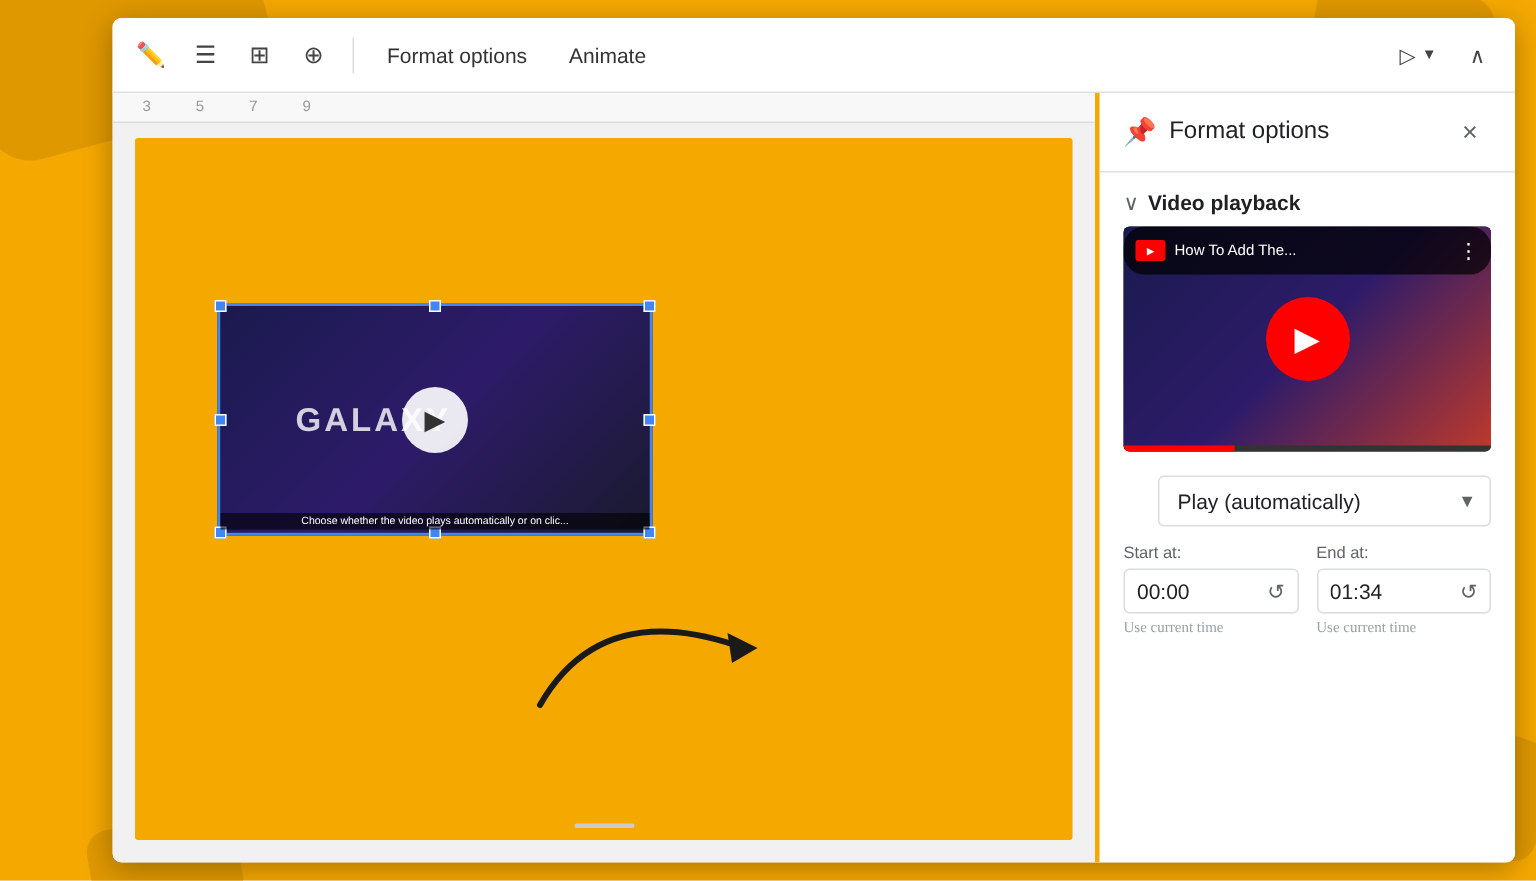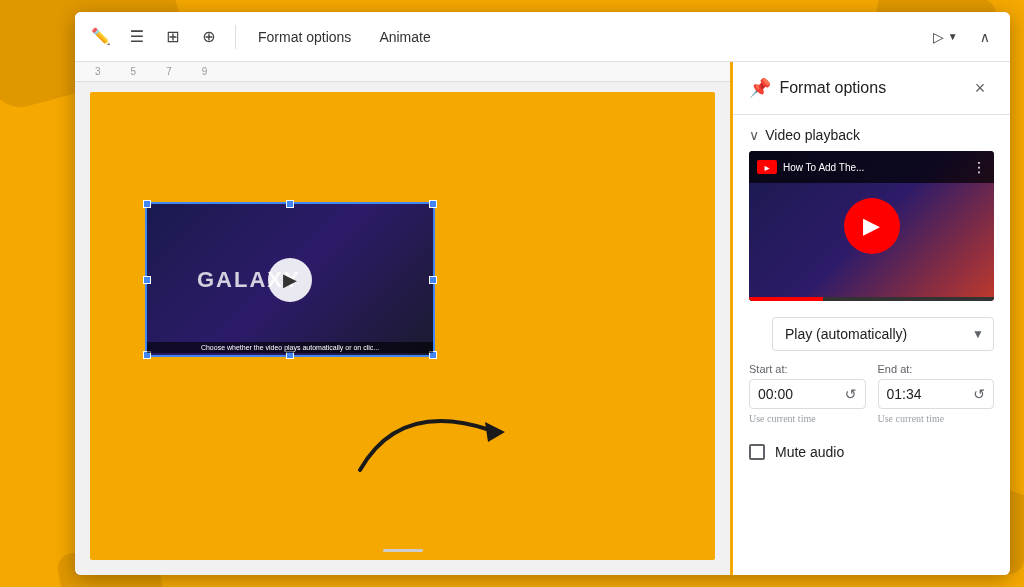--- a/index.html
+++ b/index.html
@@ -279,21 +279,21 @@
       padding: 12px 16px 8px;
       cursor: pointer;
       gap: 6px;
     }
     .section-chevron {
       font-size: 14px;
       color: #5f6368;
     }
     .section-title {
       font-size: 14px;
-      font-weight: 400;
+      font-weight: 700;
       color: #202124;
     }
 
     
     .panel-video-thumb {
       margin: 0 16px 12px;
       border-radius: 4px;
       overflow: hidden;
       background: #000;
       position: relative;
@@ -314,20 +314,21 @@
       color: #fff;
     }
     .panel-video-topbar {
       position: absolute;
       top: 0; left: 0; right: 0;
       height: 32px;
       background: rgba(0,0,0,0.7);
       display: flex; align-items: center;
       padding: 0 8px;
       gap: 6px;
+      border-radius: 14px;
     }
     .panel-video-logo {
       width: 20px; height: 14px;
       background: #FF0000;
       border-radius: 2px;
       display: flex; align-items: center; justify-content: center;
     }
     .panel-video-logo-text {
       font-size: 6px; color: #fff; font-weight: bold;
     }
@@ -576,20 +577,16 @@
             <button class="time-reset" title="Reset">↺</button>
           </div>
         </div>
       </div>
 
       <div class="time-hint">
         <div class="time-hint-col">Use current time</div>
         <div class="time-hint-col">Use current time</div>
       </div>
 
-      <div class="mute-row">
-        <div class="mute-checkbox"></div>
-        <span class="mute-label">Mute audio</span>
-      </div>
 
     </div>
   </div>
 </div>
 
 </body></html>

